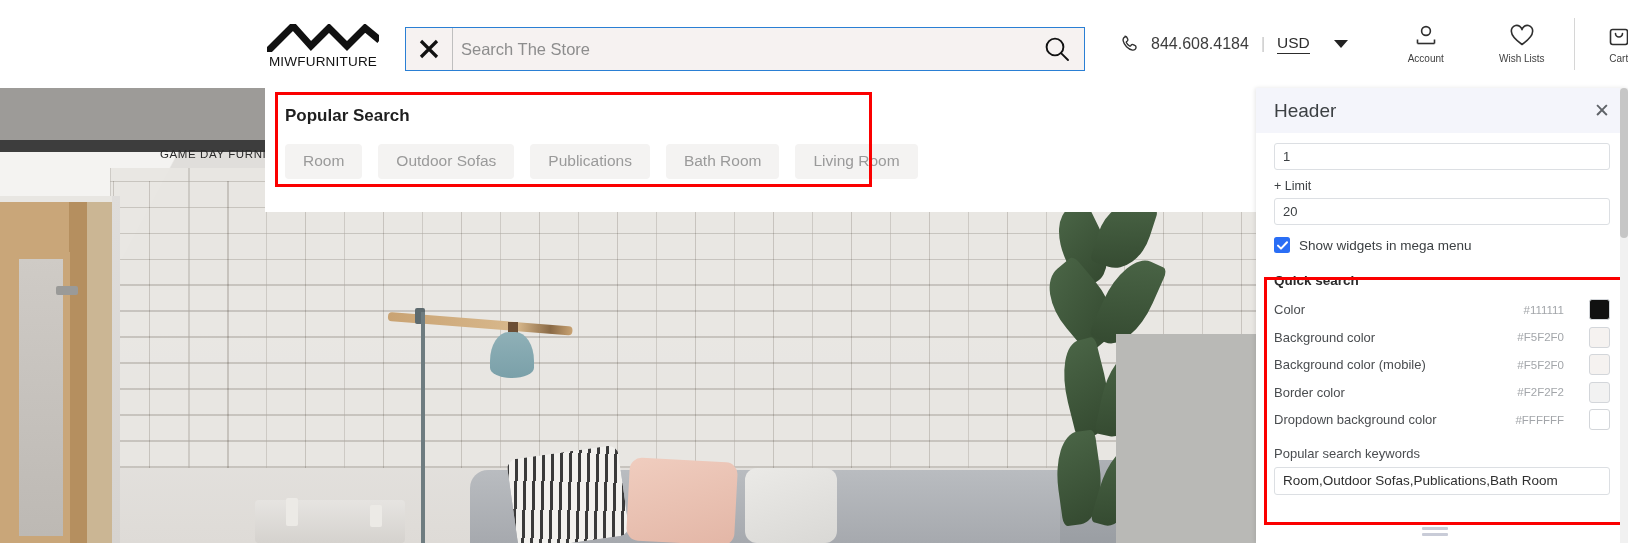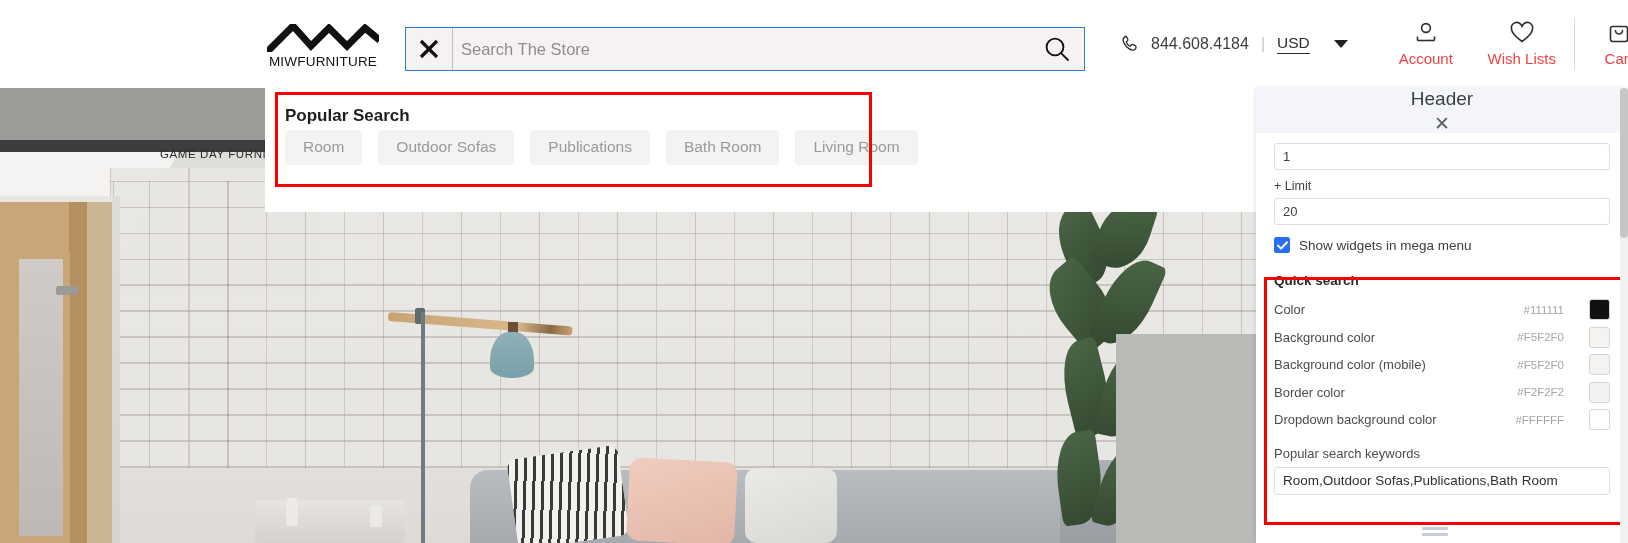--- a/index.html
+++ b/index.html
@@ -158,49 +158,49 @@
   .phone-num{ font-size:16px; color:#3d3d3d; }
   .pipe{ color:#c6c6c6; margin:0 12px; font-size:16px; }
   .currency{ display:flex; align-items:center; gap:24px; cursor:pointer; }
   .currency .cur-label{ font-size:15.5px; color:#2c2c2c; border-bottom:1px solid #2c2c2c; padding-bottom:1px;}
   .caret{ width:0;height:0;border-left:7px solid transparent;border-right:7px solid transparent;border-top:8px solid #222; }
   .util{ display:flex; align-items:center; height:88px; }
   .util-item{
     width:88px; height:88px; display:flex; flex-direction:column;
     align-items:center; justify-content:center; gap:5px; cursor:pointer;
   }
-  .util-item .lbl{ font-size:15px; color:#ef4444; white-space:nowrap; }
+  .util-item .lbl{ font-size:10px; color:#404040; white-space:nowrap; }
   .util-div{ width:1px; height:52px; background:#d6d6d6; }
 
   
   .dropdown{
     position:absolute; left:265px; top:88px; width:1100px; height:124px;
     background:#ffffff; z-index:25;
   }
   .dd-inner{ padding:18px 20px 0 20px; }
   .dd-title{ font-size:17px; font-weight:bold; color:#1f1f1f; }
-  .chips{ display:flex; gap:16px; margin-top:4px; }
+  .chips{ display:flex; gap:16px; margin-top:18px; }
   .chip{
     background:#f4f3f2; color:#9a9a9a; font-size:15.5px;
     padding:8px 18px 9px; border-radius:4px; cursor:pointer; white-space:nowrap;
   }
   .hl-popular{
     position:absolute; left:275px; top:92px; width:597px; height:95px;
     border:3px solid #fb0000; z-index:40; pointer-events:none;
   }
 
   
   .panel{
     position:absolute; left:1256px; top:88px; width:372px; height:455px;
     background:#ffffff; z-index:30; box-shadow:-1px 0 4px rgba(0,0,0,.10);
     font-size:13px; color:#3c4043;
   }
   .panel-head{
     height:45px; background:#f4f5fb; display:flex; align-items:center;
-    padding:0 18px; justify-content:space-between;flex-direction:column;
+    padding:0 18px; justify-content:space-between;
   }
   .panel-head .ttl{ font-size:19px; color:#3c4043; }
   .panel-head .x{ font-size:19px; color:#5f6368; cursor:pointer; line-height:1; }
   .panel-body{ padding:10px 18px 0 18px; }
   .fld{ width:100%; height:27px; border:1px solid #dcdfe3; border-radius:3px;
         padding:0 8px; font-size:13px; color:#3c4043; outline:none;
         font-family:"Liberation Sans", sans-serif; background:#fff; }
   .sublabel{ font-size:12.5px; color:#3c4043; margin:9px 0 5px; }
   .chk-row{ display:flex; align-items:center; gap:9px; margin-top:12px; }
   .chk{

